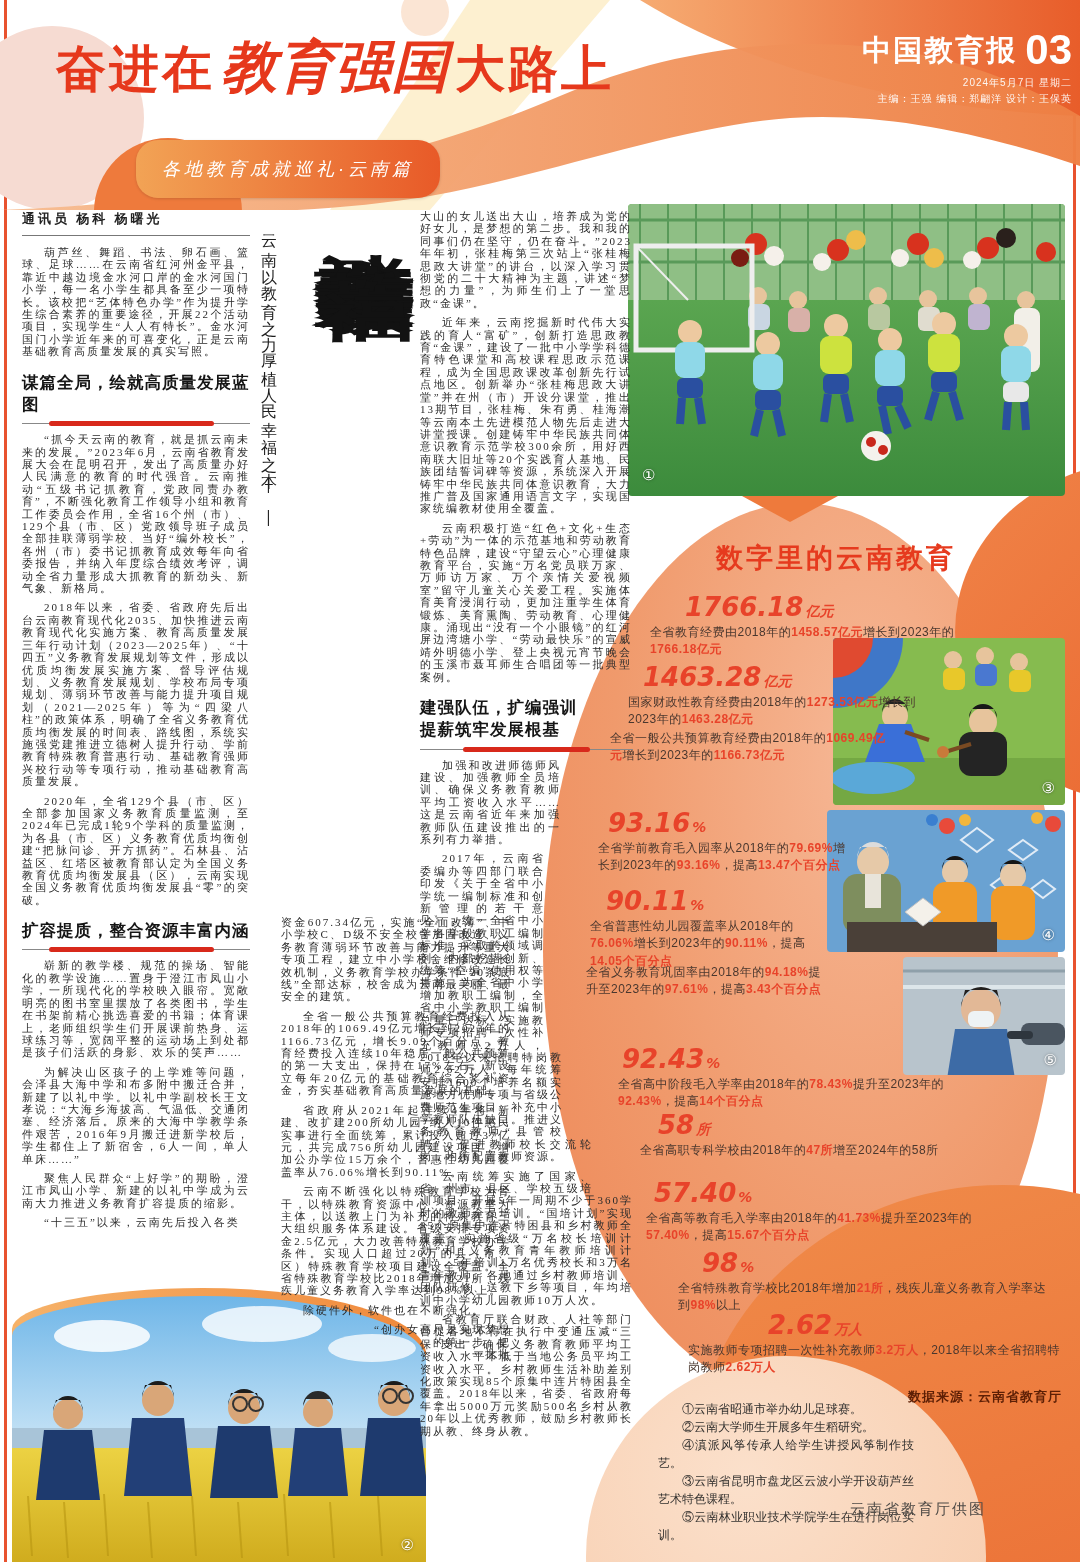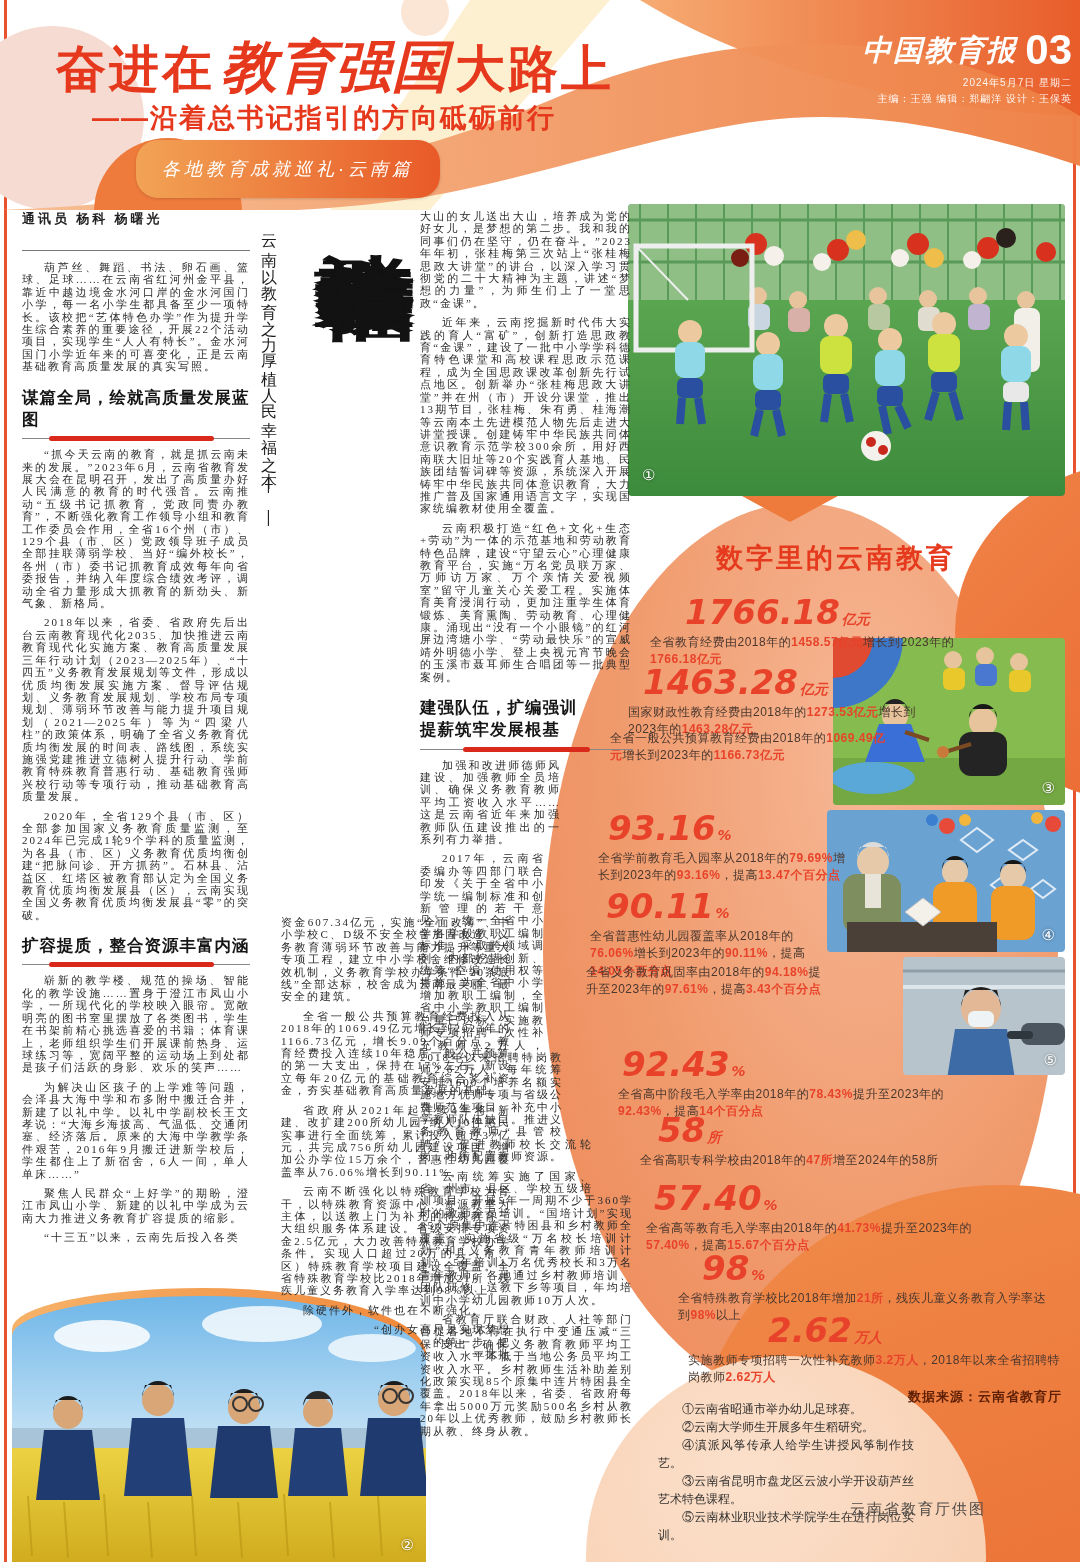--- a/index.html
+++ b/index.html
@@ -3,37 +3,37 @@
 <meta charset="utf-8">
 <style>
   html,body{margin:0;padding:0;background:#e9e9e9;}
   .page{position:relative;width:1080px;height:1562px;background:#fff;margin:0 auto;overflow:hidden;
         font-family:"Liberation Sans",sans-serif;}
   
   .edge{position:absolute;top:0;width:3px;height:1562px;background:#e8522e;}
   
   .hdr-svg{position:absolute;left:0;top:0;}
   .masthead{position:absolute;left:846px;top:26px;width:226px;text-align:right;color:#fff;z-index:5;}
-  .paper-name{font-size:29px;font-weight:bold;font-style:italic;letter-spacing:2px;display:inline-block;}
+  .paper-name{font-size:29px;font-weight:bold;letter-spacing:2px;display:inline-block;}
   .page-no{font-size:42px;font-weight:bold;display:inline-block;margin-left:8px;vertical-align:-4px;}
   .mast-line{font-size:10px;letter-spacing:1px;opacity:.92;margin-top:2px;}
   .main-title{position:absolute;left:56px;top:30px;color:#e6381c;white-space:nowrap;z-index:5;}
   .mt-a{font-size:50px;font-weight:900;letter-spacing:3px;}
   .mt-b{font-size:56px;font-weight:900;font-style:italic;letter-spacing:1px;margin:0 6px;}
   .sub-title{position:absolute;left:92px;top:100px;font-size:27px;font-weight:900;color:#e6381c;letter-spacing:2px;z-index:5;}
   .badge{position:absolute;left:136px;top:140px;padding:17px 26px;border-radius:22px;
          background:linear-gradient(90deg,#f2a355,#e85a28);color:#fff;font-size:18px;font-style:italic;
          letter-spacing:4px;z-index:5;box-shadow:0 1px 3px rgba(0,0,0,.15);}
   
   .col{position:absolute;z-index:4;}
   .bt p{margin:0 0 7px 0;font-size:11px;line-height:12.4px;letter-spacing:2px;text-align:justify;
         color:#2b2b2b;text-indent:2em;font-family:"Liberation Serif",serif;}
   .bt p.noind{text-indent:0;}
   .byline{font-size:13px;font-weight:bold;color:#222;letter-spacing:3px;border-bottom:1px solid #777;
-          padding-bottom:22px;margin-bottom:10px;font-family:"Liberation Serif",serif;}
+          padding-bottom:7px;margin-bottom:10px;font-family:"Liberation Serif",serif;}
   .sec-h{position:relative;font-size:16.5px;font-weight:900;color:#151515;letter-spacing:1px;
          line-height:1.35;padding:6px 0 8px 0;margin:6px 0 9px 0;border-bottom:1px solid #888;
          font-family:"Liberation Sans",sans-serif;}
   .sec-h .bar{position:absolute;left:12%;bottom:-3px;width:72%;height:5px;background:#d8291b;border-radius:3px;}
   .tail-line{font-size:11px;line-height:12.4px;letter-spacing:2px;color:#2b2b2b;text-align:right;
              font-family:"Liberation Serif",serif;}
   .fl{float:right;clear:right;}
   
   .kicker{position:absolute;left:258px;top:222px;height:660px;writing-mode:vertical-rl;
           font-size:16px;letter-spacing:17px;color:#1c1c1c;font-weight:500;z-index:4;
@@ -49,21 +49,21 @@
      background:linear-gradient(135deg,#f08448,#e9622c);}
   .blob-br{left:693px;top:1185px;width:620px;height:570px;z-index:1;
      background:linear-gradient(160deg,#f08c4a,#ea6830);}
   .blob-peach{left:586px;top:1356px;width:400px;height:400px;z-index:2;
      background:radial-gradient(circle at 40% 30%,#fbe0cb,#f7c9a8);}
   .stats-title{position:absolute;left:716px;top:540px;font-size:27px;font-weight:900;color:#e63a1e;
                letter-spacing:3px;z-index:3;}
   .stat{position:absolute;z-index:3;}
   .stat-num{font-style:italic;font-weight:bold;color:#e8432a;white-space:nowrap;
             font-family:"DejaVu Sans",sans-serif;}
-  .stat-num .v{font-size:34px;text-align:center;}
+  .stat-num .v{font-size:26px;text-align:center;}
   .stat-num .u{font-size:14px;margin-left:2px;}
   .stat-desc{font-size:12px;line-height:1.45;color:#4a372e;letter-spacing:.5px;margin-top:2px;
              font-family:"Liberation Sans",sans-serif;}
   .stat-desc .hl{color:#e8432a;font-weight:bold;}
   .stats-source{position:absolute;left:908px;top:1388px;font-size:13px;font-weight:bold;color:#5d1f05;
                 letter-spacing:1px;z-index:3;}
   .captions{position:absolute;left:658px;top:1400px;width:256px;z-index:3;}
   .captions p{margin:0;font-size:12px;line-height:1.5;color:#32302e;text-indent:2em;text-align:justify;
               font-family:"Liberation Serif",serif;}
   .credit{position:absolute;left:850px;top:1500px;font-size:15px;color:#4e4a46;letter-spacing:2px;z-index:3;
@@ -110,21 +110,20 @@
     <div>
       <span class="paper-name">中国教育报</span><span class="page-no">03</span>
     </div>
     <div class="mast-line">2024年5月7日 星期二</div>
     <div class="mast-line">主编：王强 编辑：郑翩洋 设计：王保英</div>
   </div>
 
   <div class="main-title">
     <span class="mt-a">奋进在</span><span class="mt-b">教育强国</span><span class="mt-a">大路上</span>
   </div>
-  <div class="sub-title">——沿着总书记指引的方向砥砺前行</div>
   <div class="badge">各地教育成就巡礼·云南篇</div>
 
   <div class="blob blob-main"></div>
   <div class="blob blob-tr"></div>
   <div class="blob blob-br"></div>
   <div class="blob blob-peach"></div>
   <div class="tri"></div>
 
   <div class="photo" style="left:628px;top:204px;width:437px;height:292px;">
     <svg width="437" height="292">

